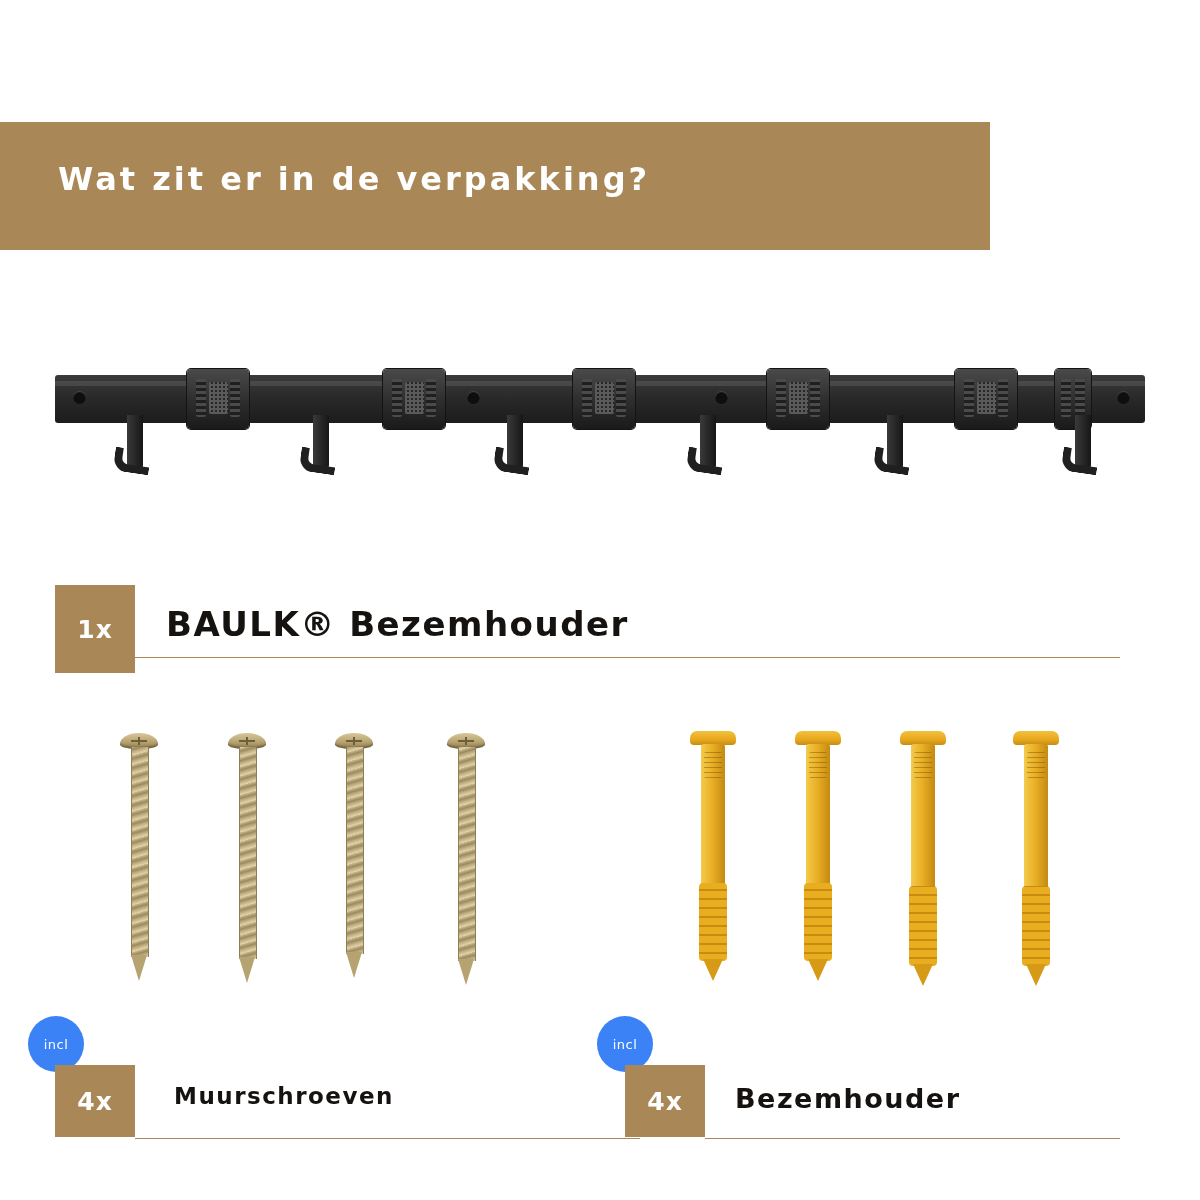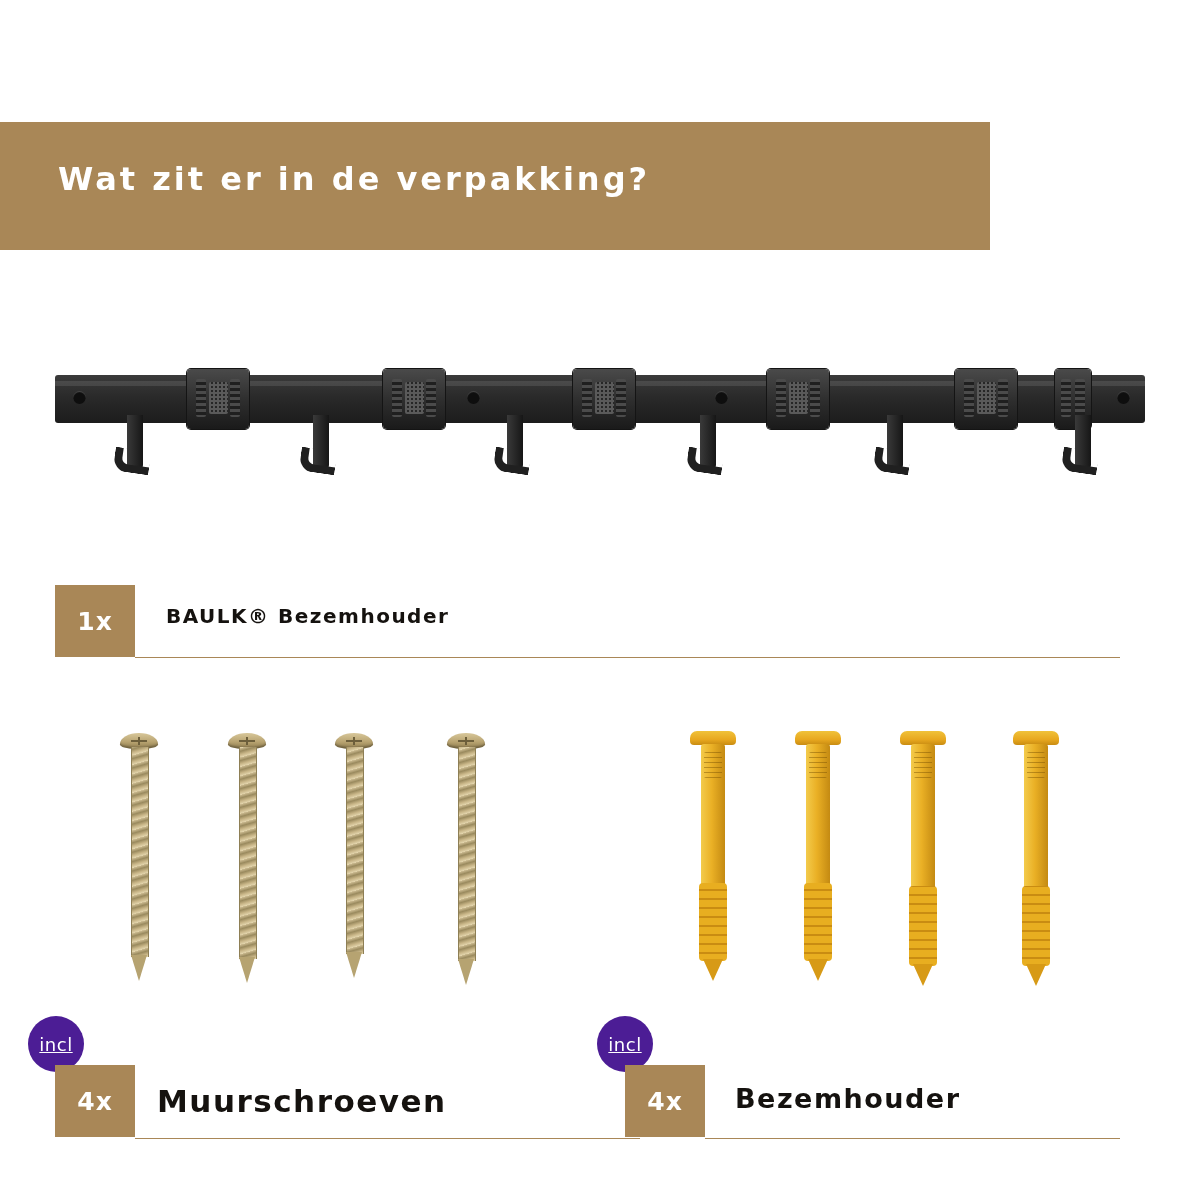--- a/index.html
+++ b/index.html
@@ -143,28 +143,27 @@
   .rule {
     position: absolute;
     height: 1px;
     background: #a98757;
   }
   .incl-badge {
     position: absolute;
     width: 56px;
     height: 56px;
     border-radius: 50%;
-    background: #4c1d95;
+    background: #3b82f6;
     color: #ffffff;
     display: flex;
     align-items: center;
     justify-content: center;
-    font-size: 18px;
+    font-size: 13px;
     letter-spacing: 0.5px;
-    text-decoration: underline;
   }
 
   
   .screw {
     position: absolute;
     width: 38px;
   }
   .screw .head {
     position: absolute;
     top: 0;
@@ -301,22 +300,22 @@
   </div>
 
   <div class="hook" style="left:72px;"></div>
   <div class="hook" style="left:258px;"></div>
   <div class="hook" style="left:452px;"></div>
   <div class="hook" style="left:645px;"></div>
   <div class="hook" style="left:832px;"></div>
   <div class="hook" style="left:1020px;"></div>
 </div>
 
-<div class="count-badge" style="left:55px; top:585px; width:80px; height:72px; font-size:25px;">1x</div>
-<div class="label-text" style="left:166px; top:604px; font-size:20px;">BAULK® Bezemhouder</div>
+<div class="count-badge" style="left:55px; top:585px; width:80px; height:88px; font-size:25px;">1x</div>
+<div class="label-text" style="left:166px; top:604px; font-size:34px;">BAULK® Bezemhouder</div>
 <div class="rule" style="left:135px; top:657px; width:985px;"></div>
 
 <div>
   <div class="screw" style="left:120px; top:733px;">
     <div class="head"></div>
     <div class="shank" style="height:210px;"></div>
     <div class="tip" style="top:222px;"></div>
   </div>
   <div class="screw" style="left:228px; top:733px;">
     <div class="head"></div>
@@ -365,19 +364,19 @@
     <div class="body" style="height:148px;">
       <div class="ticks"></div>
     </div>
     <div class="fins" style="top:155px; height:80px;"></div>
     <div class="ptip" style="top:233px;"></div>
   </div>
 </div>
 
 <div class="incl-badge" style="left:28px; top:1016px;">incl</div>
 <div class="count-badge" style="left:55px; top:1065px; width:80px; height:72px; font-size:25px;">4x</div>
-<div class="label-text" style="left:157px; top:1083px; font-size:31px;">Muurschroeven</div>
+<div class="label-text" style="left:174px; top:1083px; font-size:23px;">Muurschroeven</div>
 <div class="rule" style="left:135px; top:1138px; width:505px;"></div>
 
 <div class="incl-badge" style="left:597px; top:1016px;">incl</div>
 <div class="count-badge" style="left:625px; top:1065px; width:80px; height:72px; font-size:25px;">4x</div>
 <div class="label-text" style="left:735px; top:1083px; font-size:27px;">Bezemhouder</div>
 <div class="rule" style="left:705px; top:1138px; width:415px;"></div>
 
 </body></html>

